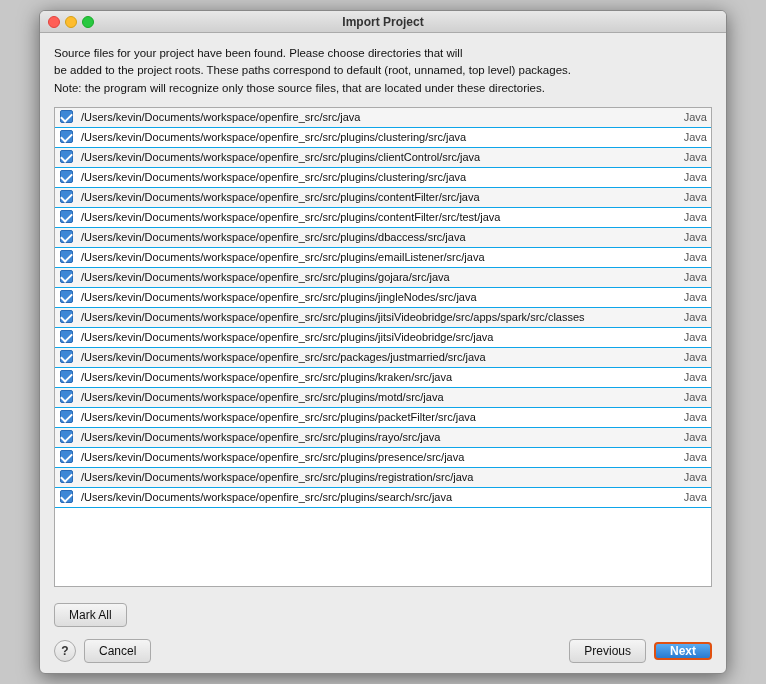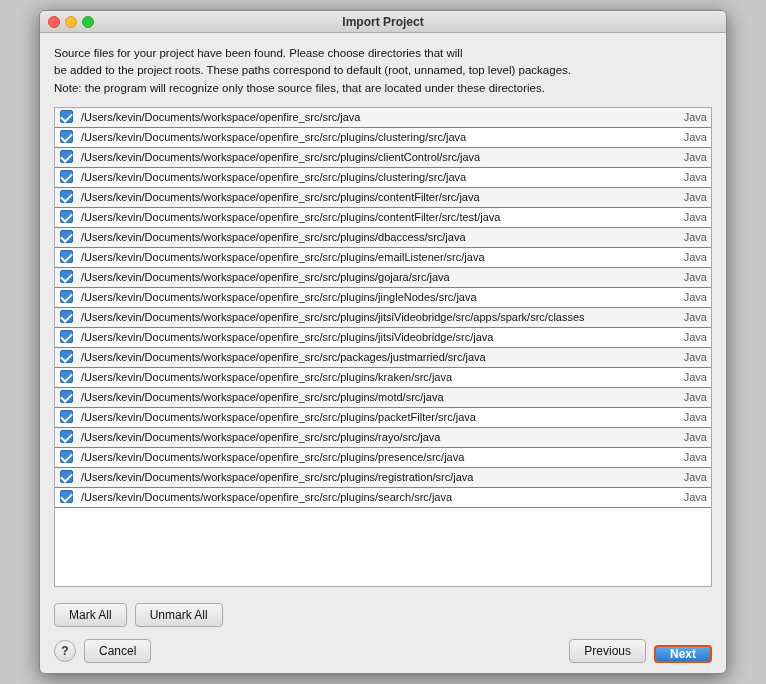--- a/index.html
+++ b/index.html
@@ -149,21 +149,21 @@
 
     .bottom-left {
       display: flex;
       gap: 8px;
       align-items: center;
     }
 
     .bottom-right {
       display: flex;
       gap: 8px;
-      align-items: flex-end;
+      align-items: center;
     }
 
     .btn {
       padding: 4px 14px;
       font-size: 12px;
       border-radius: 4px;
       cursor: pointer;
       border: 1px solid #aaa;
       background: linear-gradient(to bottom, #f5f5f5, #ddd);
       color: #111;
@@ -318,21 +318,20 @@
               <td>/Users/kevin/Documents/workspace/openfire_src/src/plugins/search/src/java</td>
               <td class="type-cell">Java</td>
             </tr>
           </tbody>
       </table>
     </div>
   </div>
 
   <div style="padding: 6px 14px 4px 14px; display: flex; gap: 8px;">
     <button class="btn">Mark All</button>
-    <button class="btn">Unmark All</button>
   </div>
 
   <div class="bottom-bar">
     <div class="bottom-left">
       <button class="help-btn">?</button>
       <button class="btn">Cancel</button>
     </div>
     <div class="bottom-right">
       <button class="btn">Previous</button>
       <button class="btn-primary">Next</button>

